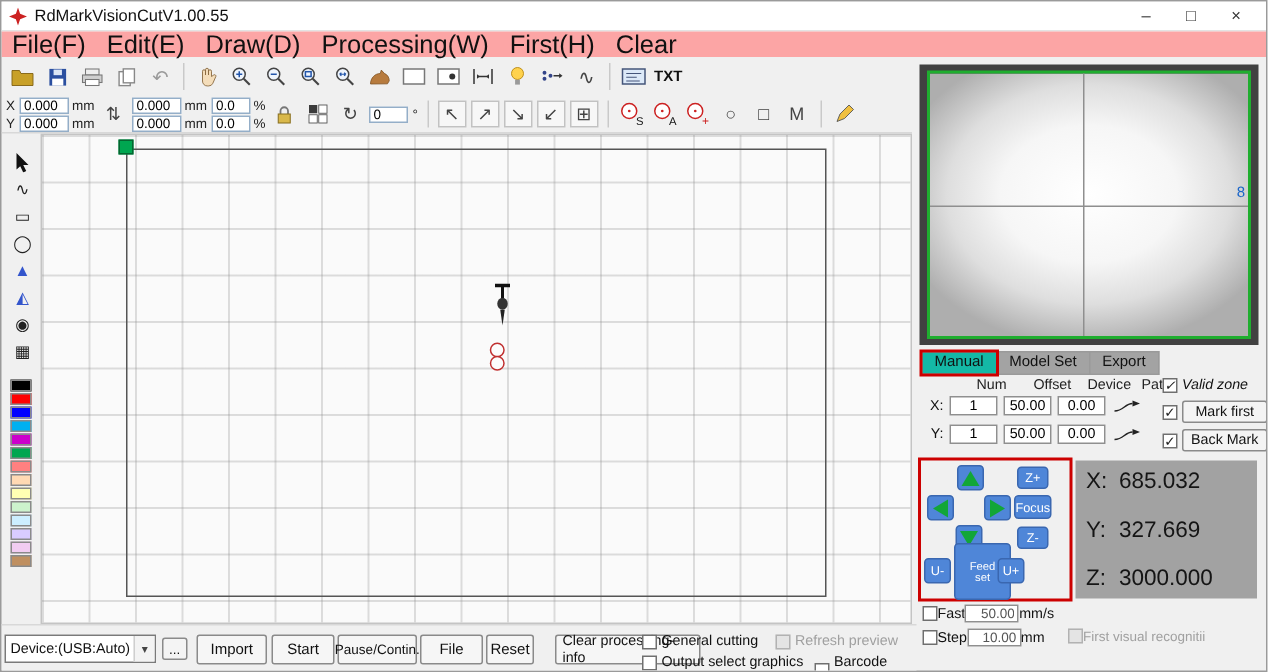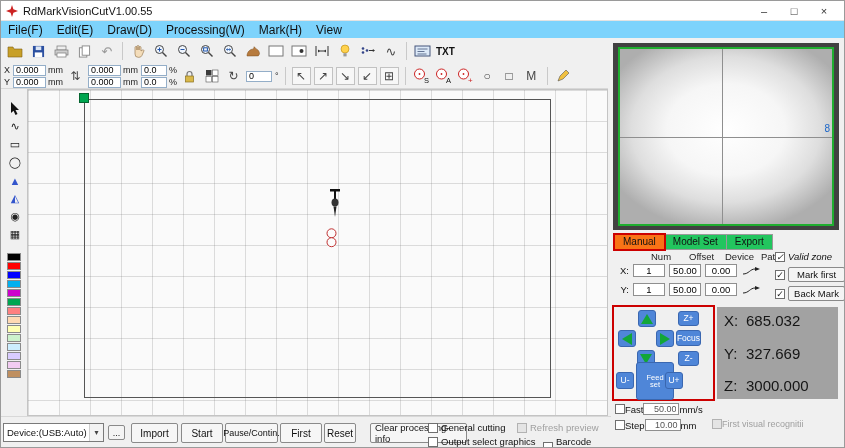--- a/index.html
+++ b/index.html
@@ -4,21 +4,21 @@
 <style>
 *{margin:0;padding:0;box-sizing:border-box;}
 html,body{background:#d4d4d4;}
 .window{position:relative;width:845px;height:448px;background:#f0f0f0;font-family:"Liberation Sans",sans-serif;font-size:11px;color:#111;border:1px solid #9a9a9a;overflow:hidden;}
 
 .titlebar{position:absolute;left:0;top:0;width:100%;height:20px;background:#ffffff;display:flex;align-items:center;padding:0 5px;border-bottom:1px solid #e3e3e3;}
 .titlebar .title{margin-left:5px;font-size:11px;color:#111;}
 .win-controls{margin-left:auto;display:flex;}
 .win-controls span{width:30px;text-align:center;font-size:11px;color:#333;}
 
-.menubar{position:absolute;left:0;top:20px;width:100%;height:17px;background:#7dd3fc;display:flex;align-items:center;font-size:12px;}
+.menubar{position:absolute;left:0;top:20px;width:100%;height:17px;background:#fca5a5;display:flex;align-items:center;font-size:17px;}
 .menubar span{padding:0 7px;}
 
 .tb1{position:absolute;left:0;top:37px;width:607px;height:26px;display:flex;align-items:center;padding-left:3px;gap:1px;}
 .ib{width:22px;height:21px;background:transparent;border:1px solid transparent;display:flex;align-items:center;justify-content:center;font-size:13px;color:#444;}
 .ib.gray{color:#9a9a9a;}
 .sep{width:1px;height:18px;background:#c9c9c9;margin:0 3px;flex:0 0 1px;}
 .txtlbl{font-weight:bold;font-size:10px;margin-left:2px;}
 .tb2{position:absolute;left:0;top:63px;width:607px;height:25px;display:flex;align-items:center;padding-left:3px;gap:3px;border-bottom:1px solid #d8d8d8;}
 .stack{display:flex;flex-direction:column;gap:1px;}
 .frow{display:flex;align-items:center;gap:2px;font-size:9px;}
@@ -41,22 +41,22 @@
 .obj-pin{position:absolute;left:300px;top:99px;}
 .obj-eight{position:absolute;left:297px;top:138px;}
 
 .camera{position:absolute;left:612px;top:42px;width:226px;height:187px;background:#414141;}
 .cam-inner{position:absolute;left:5px;top:4px;right:5px;bottom:4px;border:2px solid #1fae2f;background:radial-gradient(ellipse 62% 58% at 50% 46%,#ffffff 0%,#f6f6f6 45%,#dedede 72%,#aeaeae 100%);}
 .cam-h{position:absolute;left:0;right:0;top:50%;height:1px;background:#8f8f8f;}
 .cam-v{position:absolute;top:0;bottom:0;left:48%;width:1px;background:#8f8f8f;}
 .cam-marker{position:absolute;right:2px;top:42%;color:#1b66c9;font-size:10px;}
 
 .tabs{position:absolute;left:613px;top:232px;display:flex;align-items:flex-end;height:17px;font-size:10px;}
-.tab{padding:1px 8px 2px;border:1px solid #9a9a9a;background:#22c55e;margin-right:-1px;}
-.tab.active{background:#f97316;position:relative;z-index:2;}
+.tab{padding:1px 8px 2px;border:1px solid #9a9a9a;background:#a3a3a3;margin-right:-1px;}
+.tab.active{background:#14b8a6;position:relative;z-index:2;}
 .tab.active .ann{position:absolute;left:-2px;top:-2px;right:-2px;bottom:-2px;border:2px solid #cc0000;pointer-events:none;}
 
 .params{position:absolute;left:612px;top:250px;width:233px;height:55px;font-size:9.5px;}
 .phead{position:absolute;top:0;color:#222;}
 .prow{position:absolute;display:flex;align-items:center;gap:4px;}
 .plabel{width:12px;text-align:right;}
 .pin{width:32px;height:13px;border:1px solid #8f8f8f;background:#fff;font-size:9.5px;text-align:center;font-family:"Liberation Sans",sans-serif;}
 .cb{width:10px;height:10px;border:1px solid #6f6f6f;background:#fff;display:inline-flex;align-items:center;justify-content:center;font-size:9px;color:#222;flex:0 0 10px;}
 .cb.checked::after{content:"✓";}
 .cb.disabled{background:#e4e4e4;border-color:#b2b2b2;}
@@ -104,22 +104,22 @@
       <span>□</span>
       <span>×</span>
     </div>
   </div>
 
   <div class="menubar">
     <span>File(F)</span>
     <span>Edit(E)</span>
     <span>Draw(D)</span>
     <span>Processing(W)</span>
-    <span>Mark(H)</span>
-    <span>View</span>
+    <span>First(H)</span>
+    <span>Clear</span>
   </div>
 
   <div class="tb1">
     <span class="ib">
         <svg width="16" height="13" viewBox="0 0 16 13">
           <path d="M1 2h5l1 2h8v8H1z" fill="#c8a028" stroke="#806010" stroke-width="0.6"></path>
         </svg>
       </span>
     <span class="ib">
         <svg width="13" height="13" viewBox="0 0 14 14">
@@ -477,21 +477,21 @@
 
   <div class="bottombar">
     <div class="device">
       <span>Device:(USB:Auto)</span>
       <span class="caret">▾</span>
     </div>
     <span class="morebtn">...</span>
     <span class="bbtn" style="left:130px;width:47px">Import</span>
     <span class="bbtn" style="left:180px;width:42px">Start</span>
     <span class="bbtn" style="left:224px;width:53px;font-size:9px">Pause/Contin.</span>
-    <span class="bbtn" style="left:279px;width:42px">First</span>
+    <span class="bbtn" style="left:279px;width:42px">File</span>
     <span class="bbtn" style="left:323px;width:32px">Reset</span>
     <span class="bbtn" style="left:369px;width:97px;font-size:9.5px">Clear processing-info</span>
     <div class="bc" style="left:427px;top:5px">
       <span class="cb"></span>
       <span>General cutting</span>
     </div>
     <div class="bc" style="left:427px;top:19px">
       <span class="cb"></span>
       <span>Output select graphics</span>
     </div>

